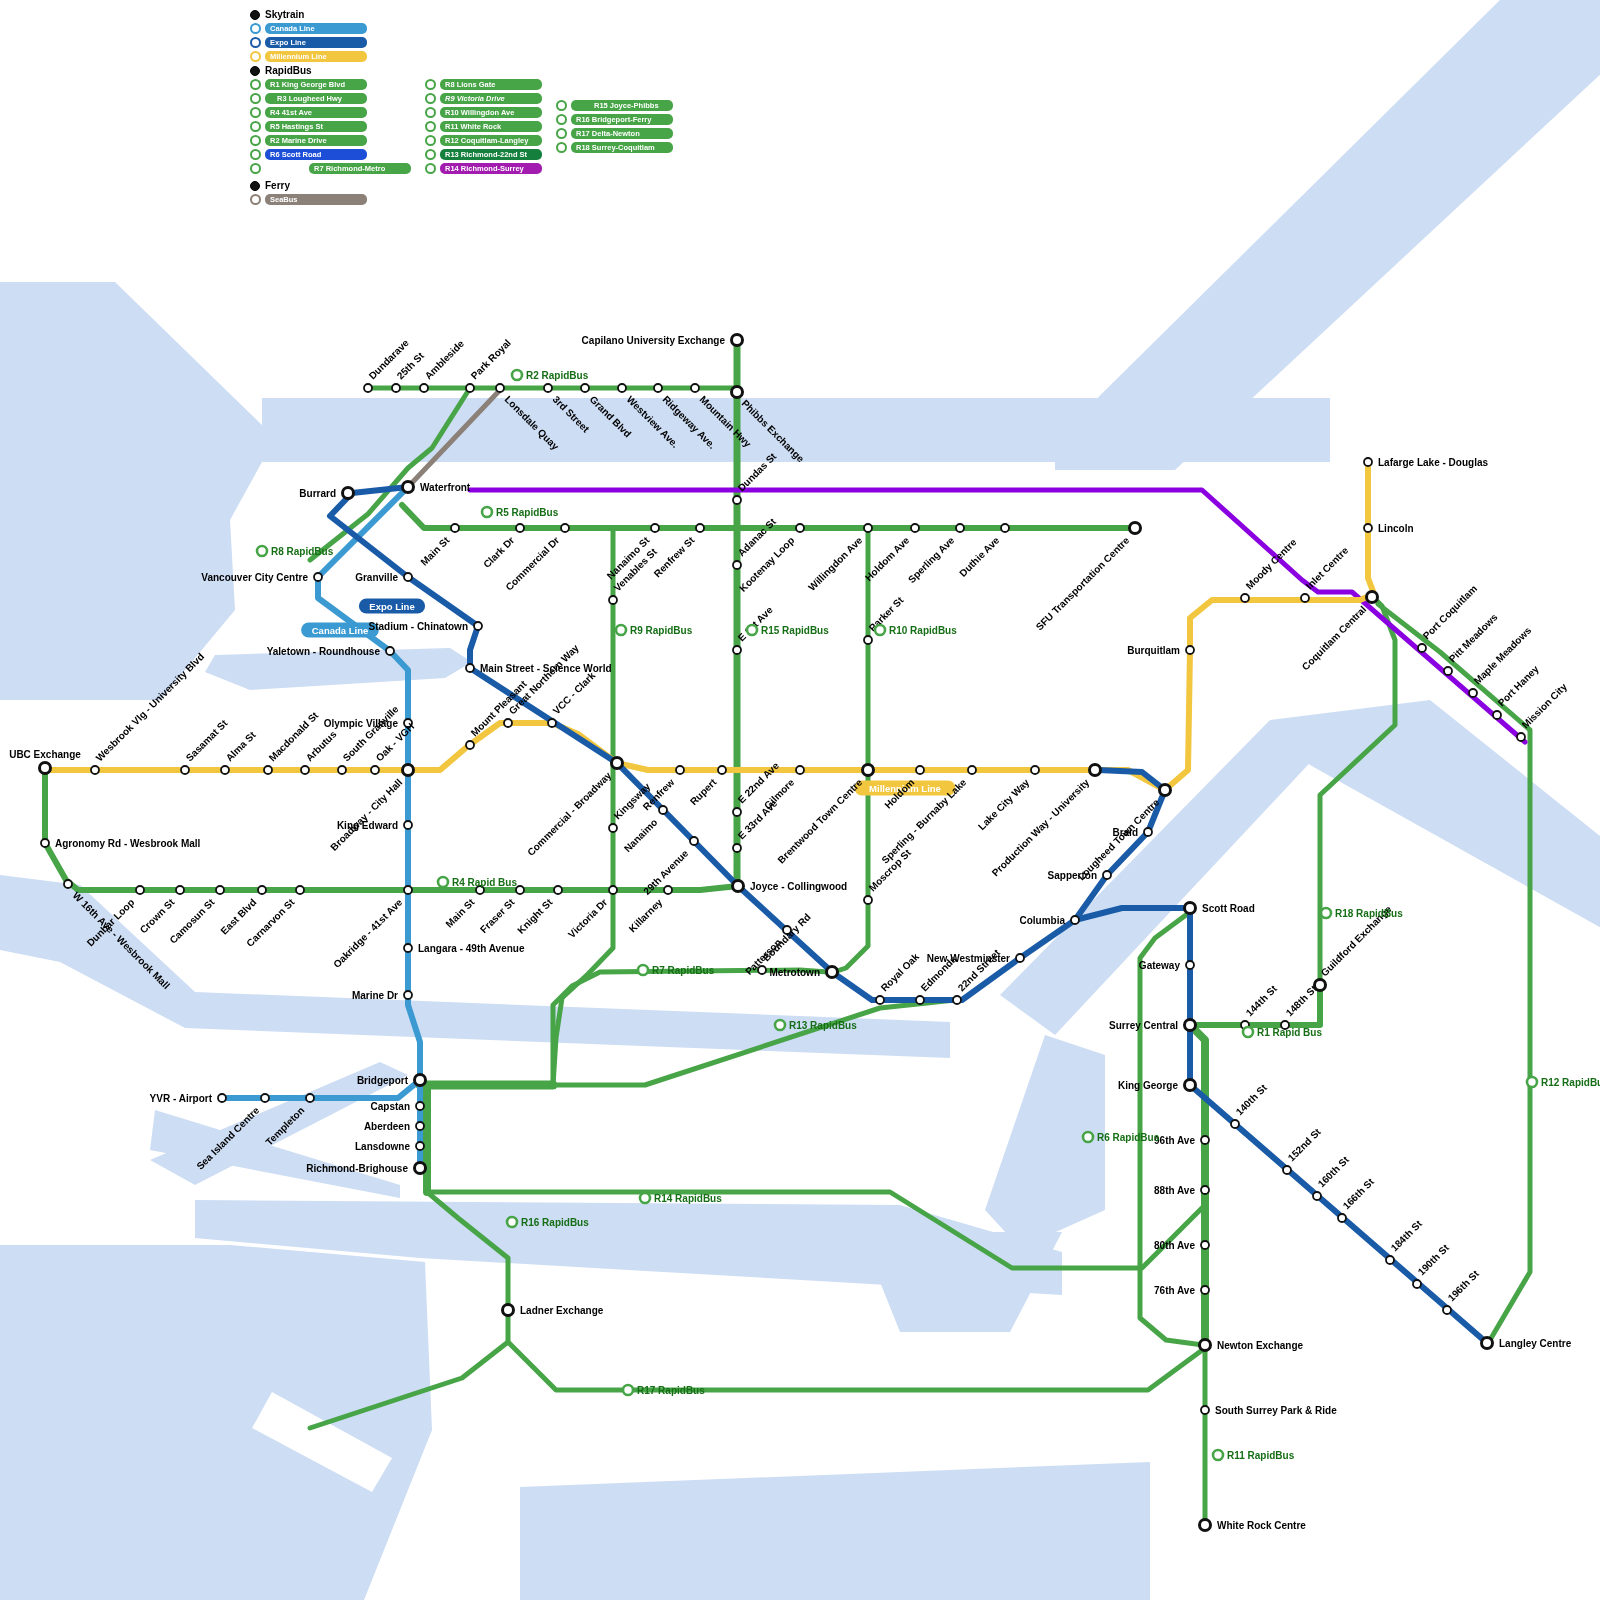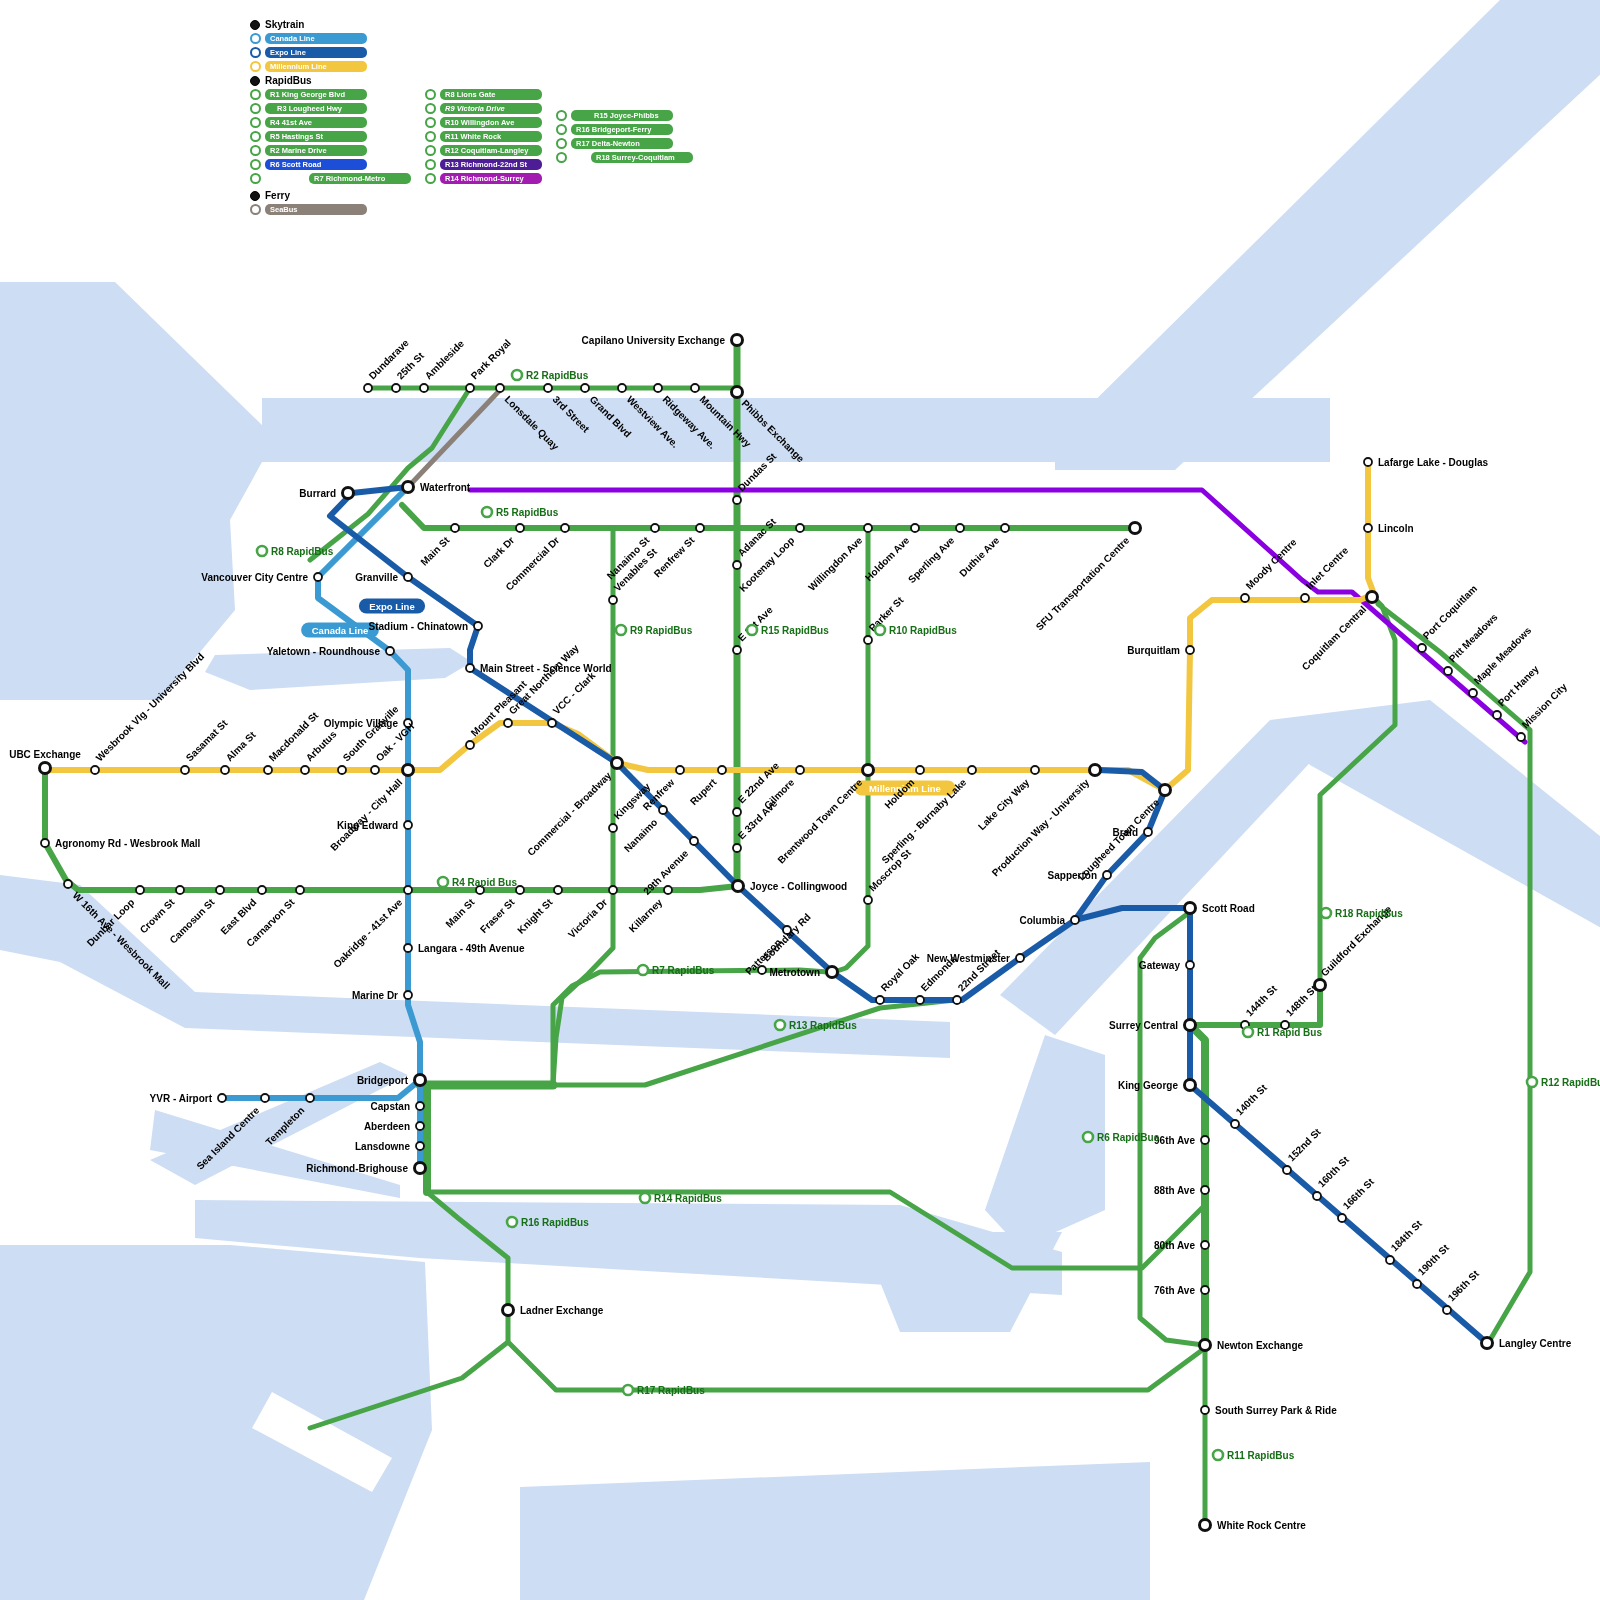--- a/index.html
+++ b/index.html
@@ -1,20 +1,20 @@
 <!DOCTYPE html>
 <html><head>
 <meta charset="utf-8">
 <style>
   html,body{margin:0;padding:0;}
   body{width:1600px;height:1600px;background:#ffffff;position:relative;overflow:hidden;
        font-family:"Liberation Sans",sans-serif;}
   svg{position:absolute;left:0;top:0;}
   svg text{font-family:"Liberation Sans",sans-serif;}
-  .legend{position:absolute;left:250px;top:16px;z-index:5;}
+  .legend{position:absolute;left:250px;top:6px;z-index:5;}
   .lg-header{display:flex;align-items:center;gap:5px;font-size:10px;font-weight:bold;color:#000;margin:3px 0;}
   .lg-dot{width:10px;height:10px;border-radius:50%;background:#111;border:1.5px solid #000;box-sizing:border-box;flex:none;}
   .lg-row{display:flex;align-items:center;gap:4px;margin-bottom:3px;}
   .lg-ring{width:11px;height:11px;border-radius:50%;border:2.5px solid #47a447;background:#fff;box-sizing:border-box;flex:none;}
   .lg-pill{width:102px;height:11px;border-radius:5px;color:#fff;font-size:7.5px;font-weight:bold;line-height:11px;padding-left:5px;box-sizing:border-box;white-space:nowrap;overflow:hidden;}
   .lg-cols{display:flex;gap:14px;align-items:center;}
 </style>
 </head>
 <body>
 
@@ -450,21 +450,21 @@
         <div class="lg-row">
           <span class="lg-ring" style="border-color: rgb(71, 164, 71);"></span>
           <span class="lg-pill" style="background: rgb(71, 164, 71);">R11 White Rock</span>
         </div>
         <div class="lg-row">
           <span class="lg-ring" style="border-color: rgb(71, 164, 71);"></span>
           <span class="lg-pill" style="background: rgb(71, 164, 71);">R12 Coquitlam-Langley</span>
         </div>
         <div class="lg-row">
           <span class="lg-ring" style="border-color: rgb(71, 164, 71);"></span>
-          <span class="lg-pill" style="background: #4c1d95;">R13 Richmond-22nd St</span>
+          <span class="lg-pill" style="background: #15803d;">R13 Richmond-22nd St</span>
         </div>
         <div class="lg-row">
           <span class="lg-ring" style="border-color: rgb(71, 164, 71);"></span>
           <span class="lg-pill" style="background: #a21caf;">R14 Richmond-Surrey</span>
         </div>
       </div>
       <div>
         <div class="lg-row">
           <span class="lg-ring" style="border-color: rgb(71, 164, 71);"></span>
           <span class="lg-pill" style="background: rgb(71, 164, 71); padding-left: 23px;">R15 Joyce-Phibbs</span>
@@ -472,21 +472,21 @@
         <div class="lg-row">
           <span class="lg-ring" style="border-color: rgb(71, 164, 71);"></span>
           <span class="lg-pill" style="background: rgb(71, 164, 71);">R16 Bridgeport-Ferry</span>
         </div>
         <div class="lg-row">
           <span class="lg-ring" style="border-color: rgb(71, 164, 71);"></span>
           <span class="lg-pill" style="background: rgb(71, 164, 71);">R17 Delta-Newton</span>
         </div>
         <div class="lg-row">
           <span class="lg-ring" style="border-color: rgb(71, 164, 71);"></span>
-          <span class="lg-pill" style="background: rgb(71, 164, 71); margin-left: 20px;">R18 Surrey-Coquitlam</span>
+          <span class="lg-pill" style="background: rgb(71, 164, 71);">R18 Surrey-Coquitlam</span>
         </div>
       </div>
     </div>
   <div class="lg-header">
     <span class="lg-dot"></span>
     <span>Ferry</span>
   </div>
   <div id="lg-ferry">
       <div class="lg-row">
         <span class="lg-ring" style="border-color: rgb(139, 129, 120);"></span>

